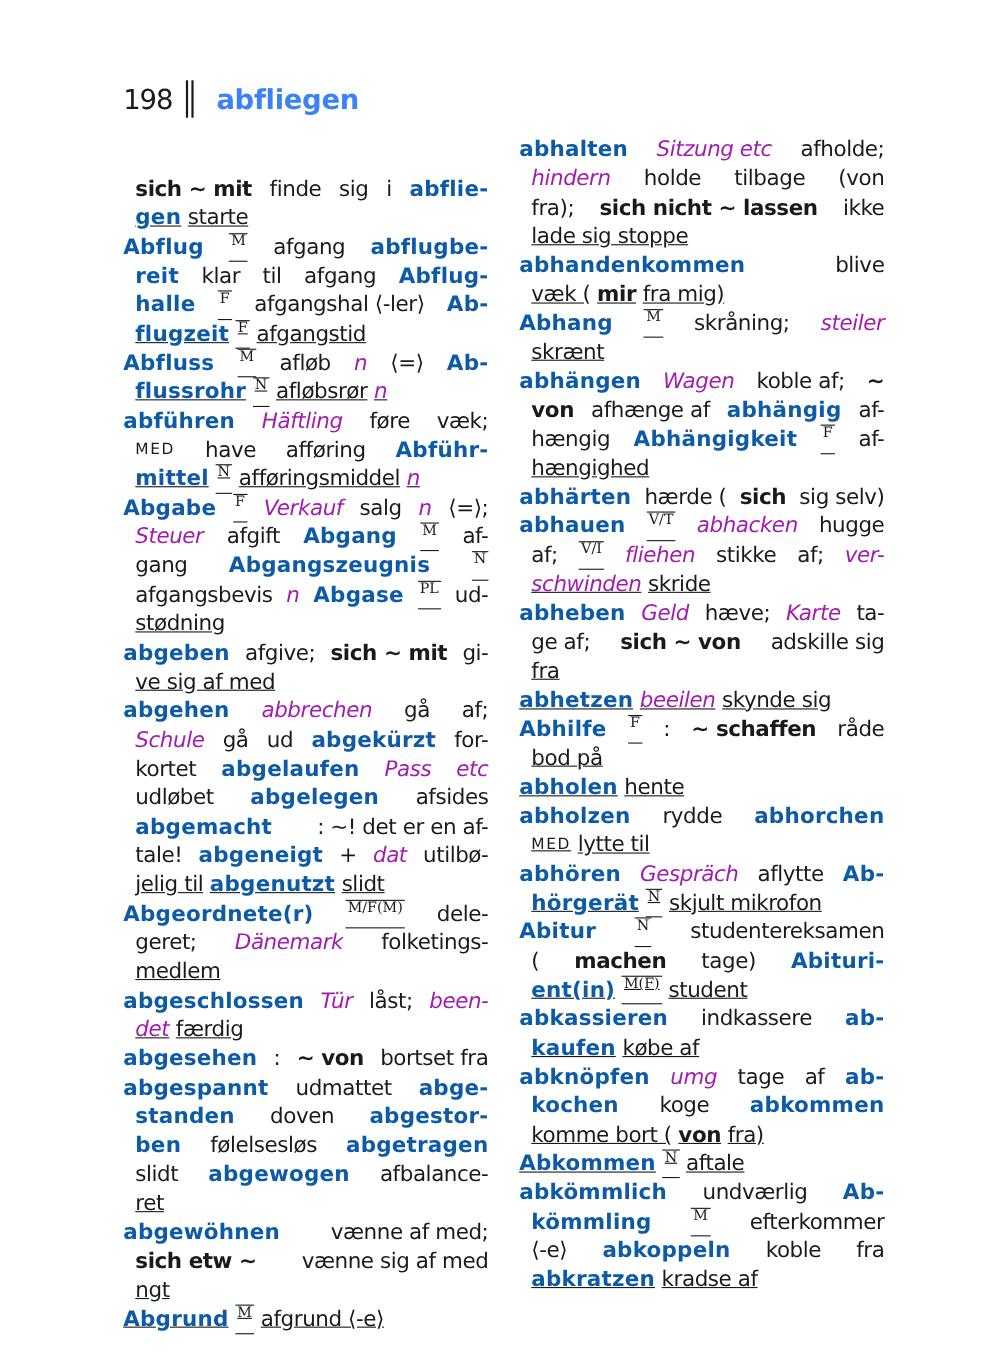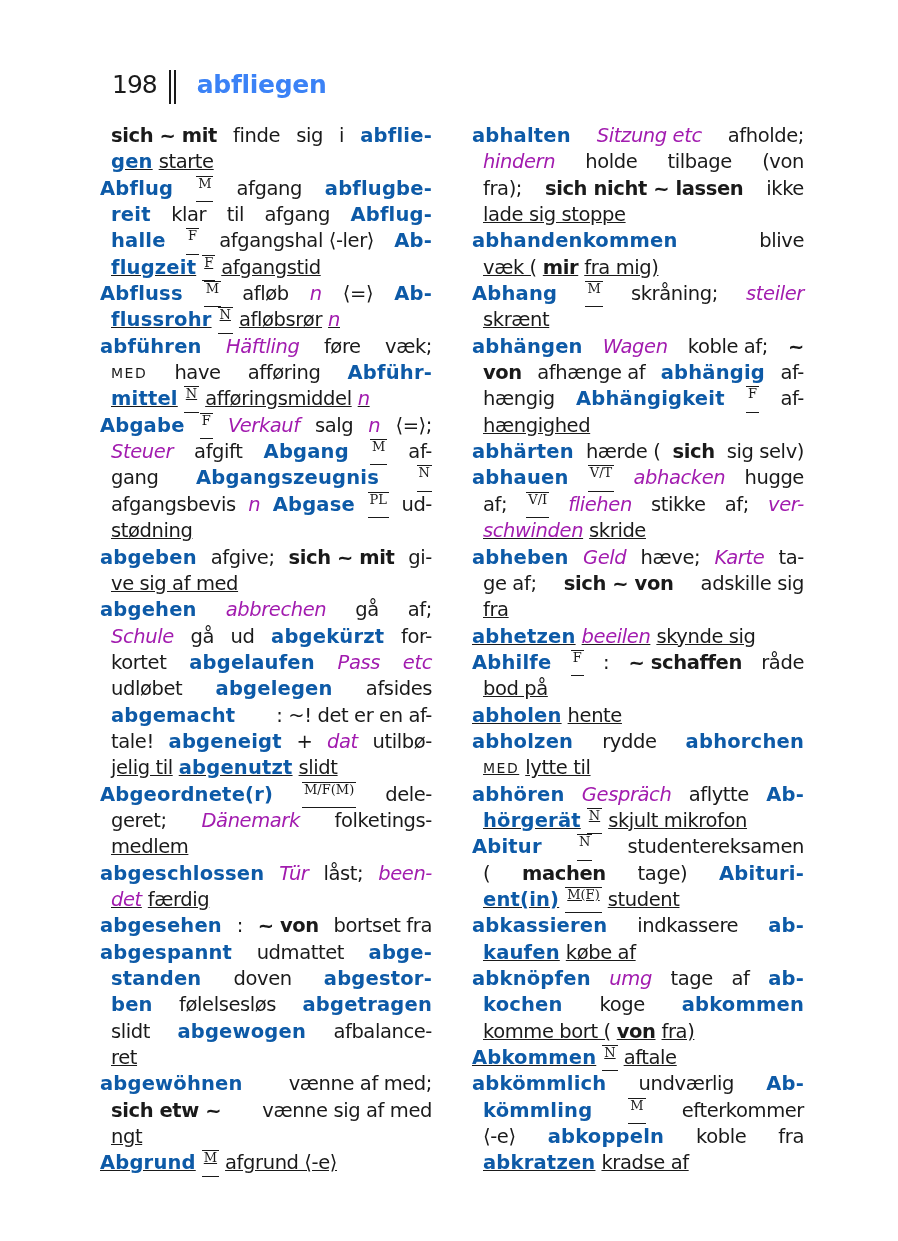--- a/index.html
+++ b/index.html
@@ -1,25 +1,25 @@
 <!DOCTYPE html>
 <html><head>
 <meta charset="utf-8">
 <style>
   html, body { margin: 0; padding: 0; background: #ffffff; }
   body { width: 898px; height: 1241px; position: relative; overflow: hidden;
          font-family: "DejaVu Sans", sans-serif; color: #1a1a1a; }
-  .header { position: absolute; left: 112px; top: 70px; height: 40px; display: flex; align-items: flex-start; }
+  .header { position: absolute; left: 112px; top: 70px; height: 40px; display: flex; align-items: center; }
   .page-num { font-size: 25px; font-family: "DejaVu Sans", sans-serif; color: #1a1a1a; letter-spacing: -1px; }
   .divider { display: inline-block; width: 8px; height: 34px; margin-left: 12px; margin-right: 20px; position: relative; }
   .divider::before, .divider::after { content: ""; position: absolute; top: 0; width: 2px; height: 34px; background: #1a1a1a; }
   .divider::before { left: 0; } .divider::after { left: 5px; }
   .guide-word { font-size: 25px; font-weight: bold; color: #3b82f6; letter-spacing: -0.3px; }
   .col { position: absolute; top: 123px; width: 332px; font-size: 19.5px; line-height: 26.35px; }
-  .col.left { left: 100px; }
+  .col.left { left: 112px; margin-top: 36px; }
   .col.right { left: 472px; }
   .line { display: flex; justify-content: space-between; white-space: nowrap; height: 26.35px; overflow: visible; letter-spacing: -0.4px; }
   .line.last { justify-content: flex-start; text-decoration: underline; }
   .line.last > span + span { margin-left: 6px; }
   .line.cont { padding-left: 11px; }
   .hw { color: #0d5aa7; font-weight: bold; letter-spacing: 0.2px; }
   .b { font-weight: bold; }
   .i { font-style: italic; color: #a21caf; }
   .sc { font-size: 14px; letter-spacing: 1.5px; }
   .g { display: inline-block; font-size: 13px; line-height: 14px; border-top: 1.5px solid #1a1a1a; border-bottom: 1.5px solid #1a1a1a; padding: 0 2px; font-family: "DejaVu Serif", serif; vertical-align: 2px; letter-spacing: 0; }

